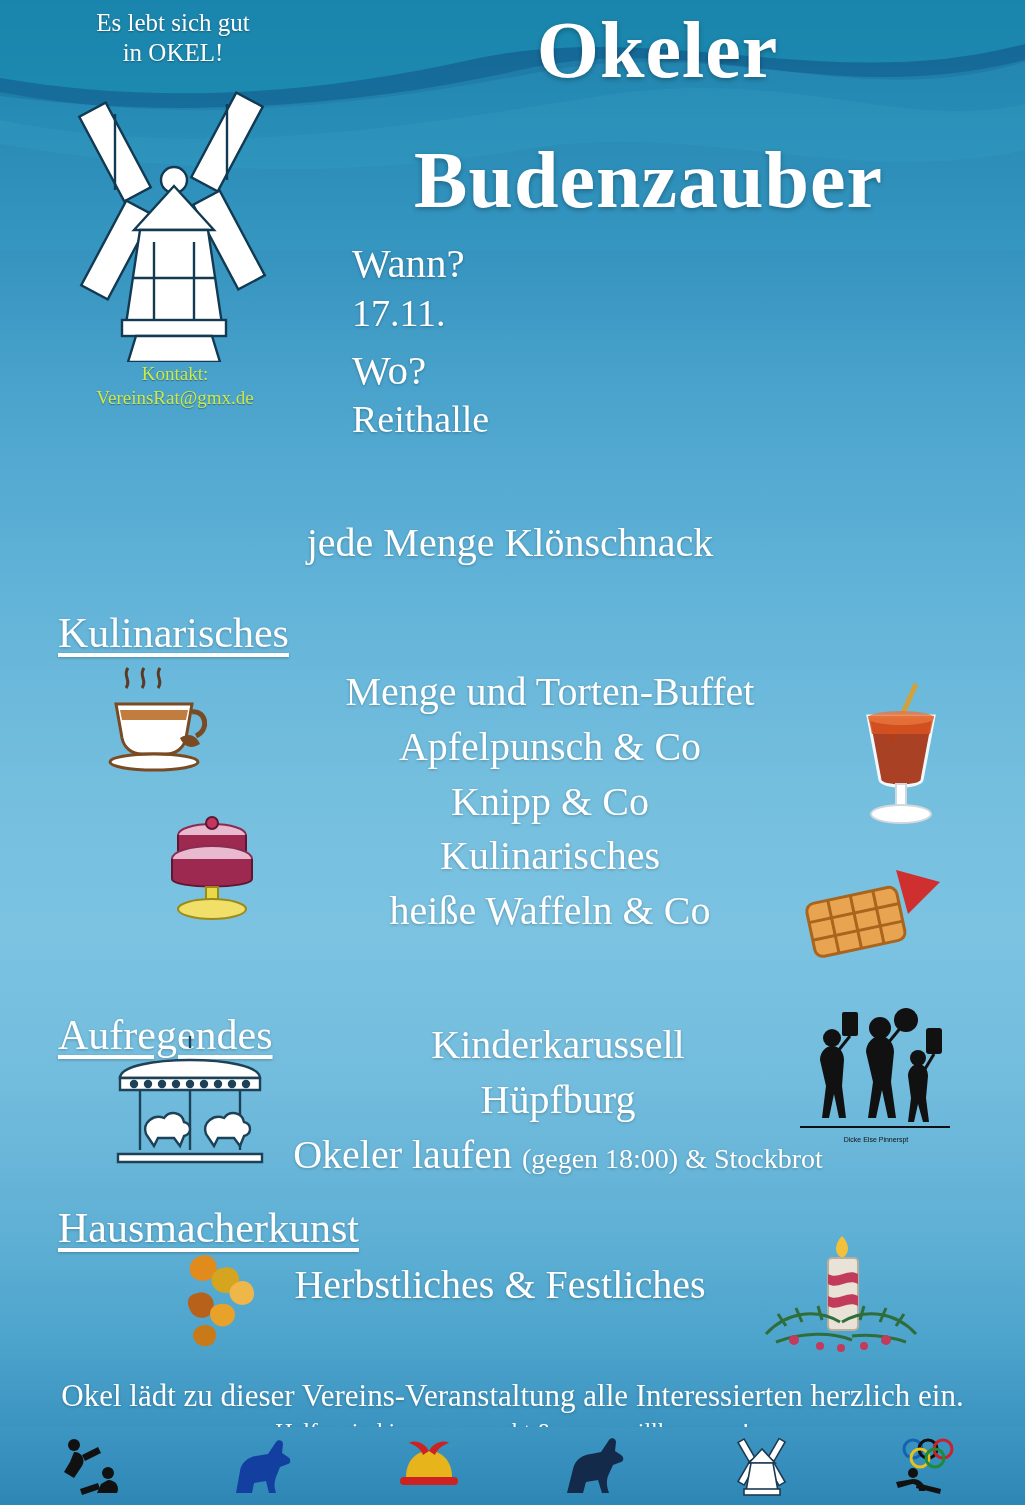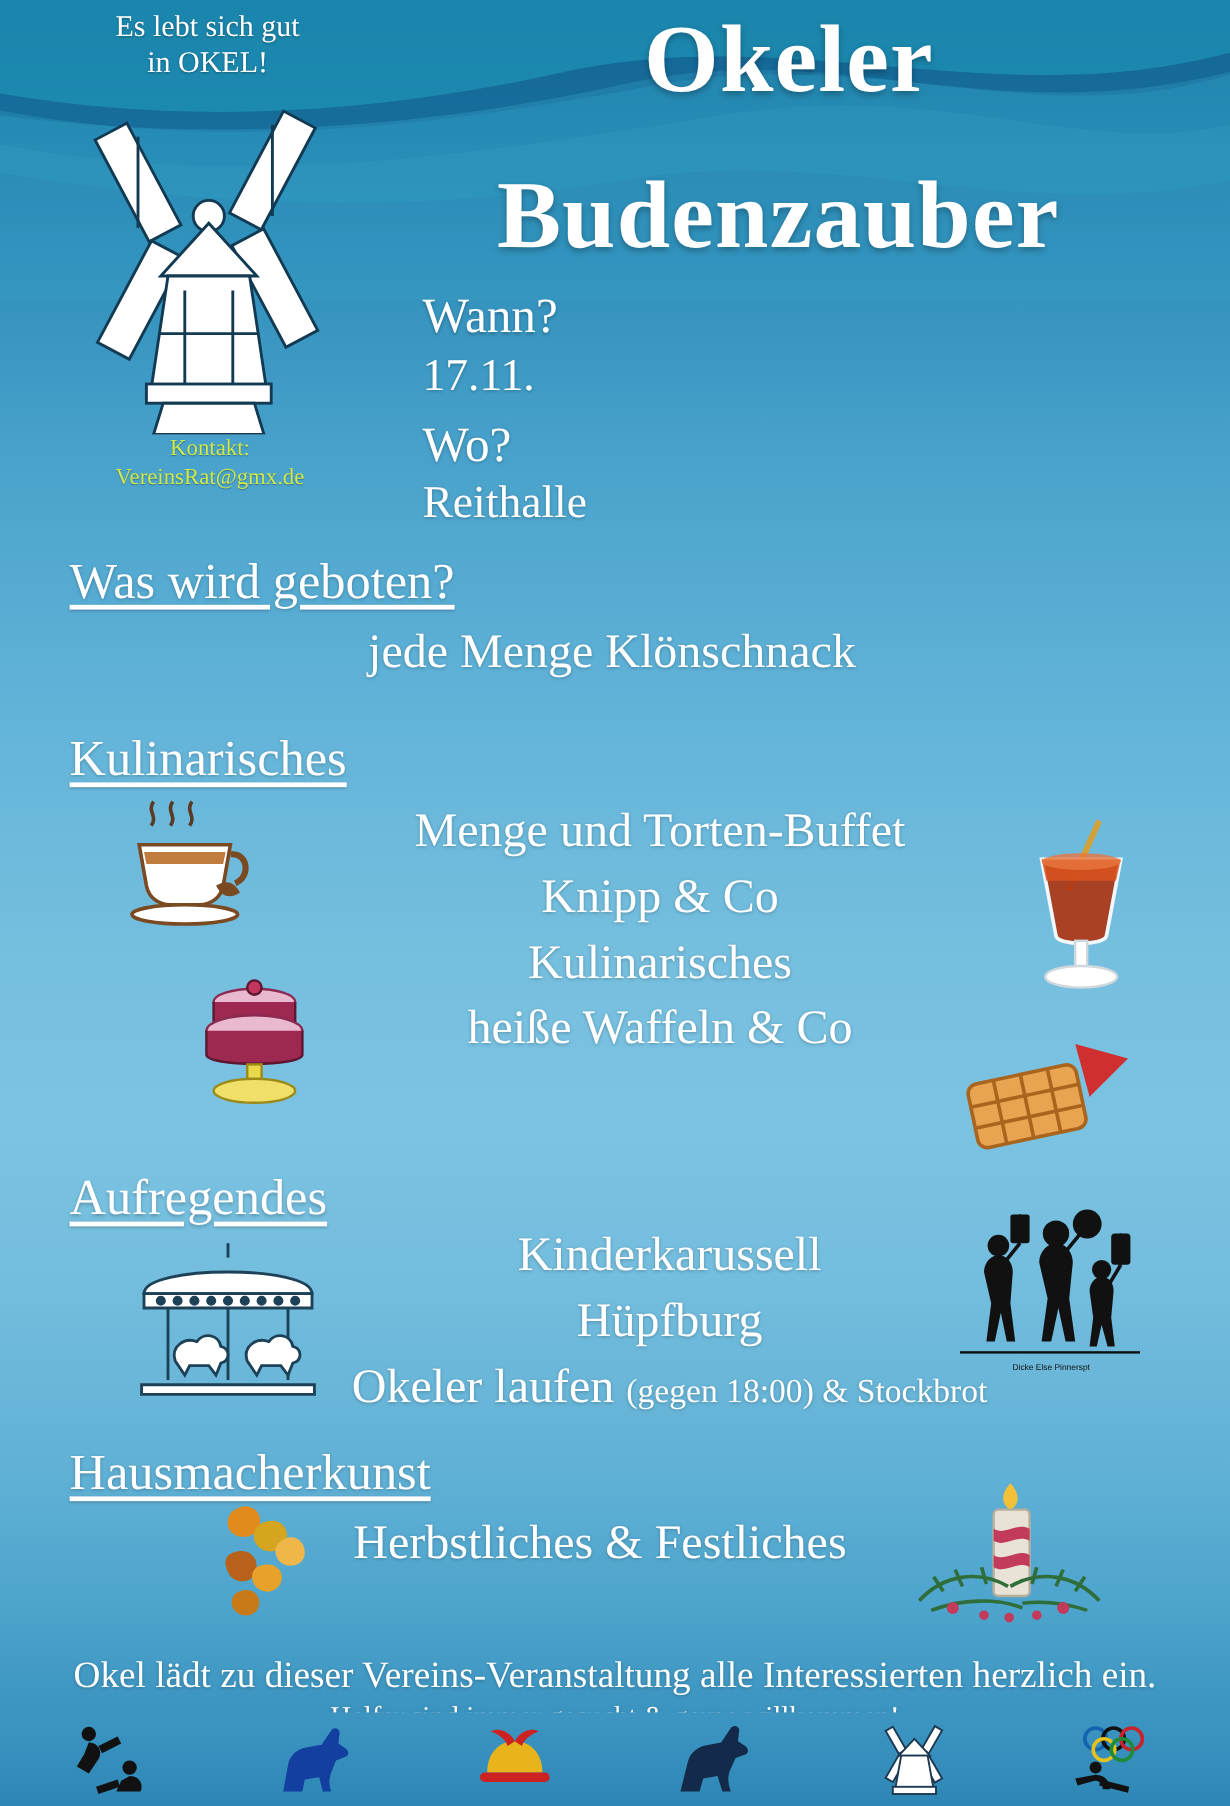--- a/index.html
+++ b/index.html
@@ -248,28 +248,28 @@
     <div class="facts-row">
       <div class="facts-q">Wann?</div>
       <div class="facts-a">17.11.</div>
     </div>
     <div class="facts-row">
       <div class="facts-q">Wo?</div>
       <div class="facts-a">Reithalle</div>
     </div>
   </div>
 
-  <div class="heading" style="left:58px; top:462px;">Was wird geboten?</div>
   <div class="lines" style="left:140px; top:516px; width:740px;">
     <div>jede Menge Klönschnack</div>
   </div>
 
   <div class="heading" style="left:58px; top:610px;">Kulinarisches</div>
   <div class="lines" style="left:240px; top:665px; width:620px;">
     <div>Menge und Torten-Buffet</div>
+    <div>Apfelpunsch &amp; Co</div>
     <div>Knipp &amp; Co</div>
     <div>Kulinarisches</div>
     <div>heiße Waffeln &amp; Co</div>
   </div>
 
   <svg class="art" style="left:96px; top:666px; width:120px; height:110px;" viewBox="0 0 120 110">
     <g fill="none" stroke="#5a3a22" stroke-width="3">
       <path d="M30,22 c6,-8 -4,-12 2,-20"></path>
       <path d="M46,22 c6,-8 -4,-12 2,-20"></path>
       <path d="M62,22 c6,-8 -4,-12 2,-20"></path>
@@ -307,21 +307,21 @@
       <g stroke="#a9641d" stroke-width="3">
         <line x1="33" y1="34" x2="33" y2="88"></line>
         <line x1="56" y1="34" x2="56" y2="88"></line>
         <line x1="79" y1="34" x2="79" y2="88"></line>
         <line x1="10" y1="52" x2="102" y2="52"></line>
         <line x1="10" y1="70" x2="102" y2="70"></line>
       </g>
     </g>
   </svg>
 
-  <div class="heading" style="left:58px; top:976px;">Aufregendes</div>
+  <div class="heading" style="left:58px; top:1012px;">Aufregendes</div>
   <div class="lines" style="left:258px; top:1018px; width:600px;">
     <div>Kinderkarussell</div>
     <div>Hüpfburg</div>
     <div>
       <span>Okeler laufen</span>
       <span class="small-inline">(gegen 18:00) &amp; Stockbrot</span>
     </div>
   </div>
 
   <svg class="art" style="left:100px; top:1030px; width:180px; height:140px;" viewBox="0 0 180 140">

